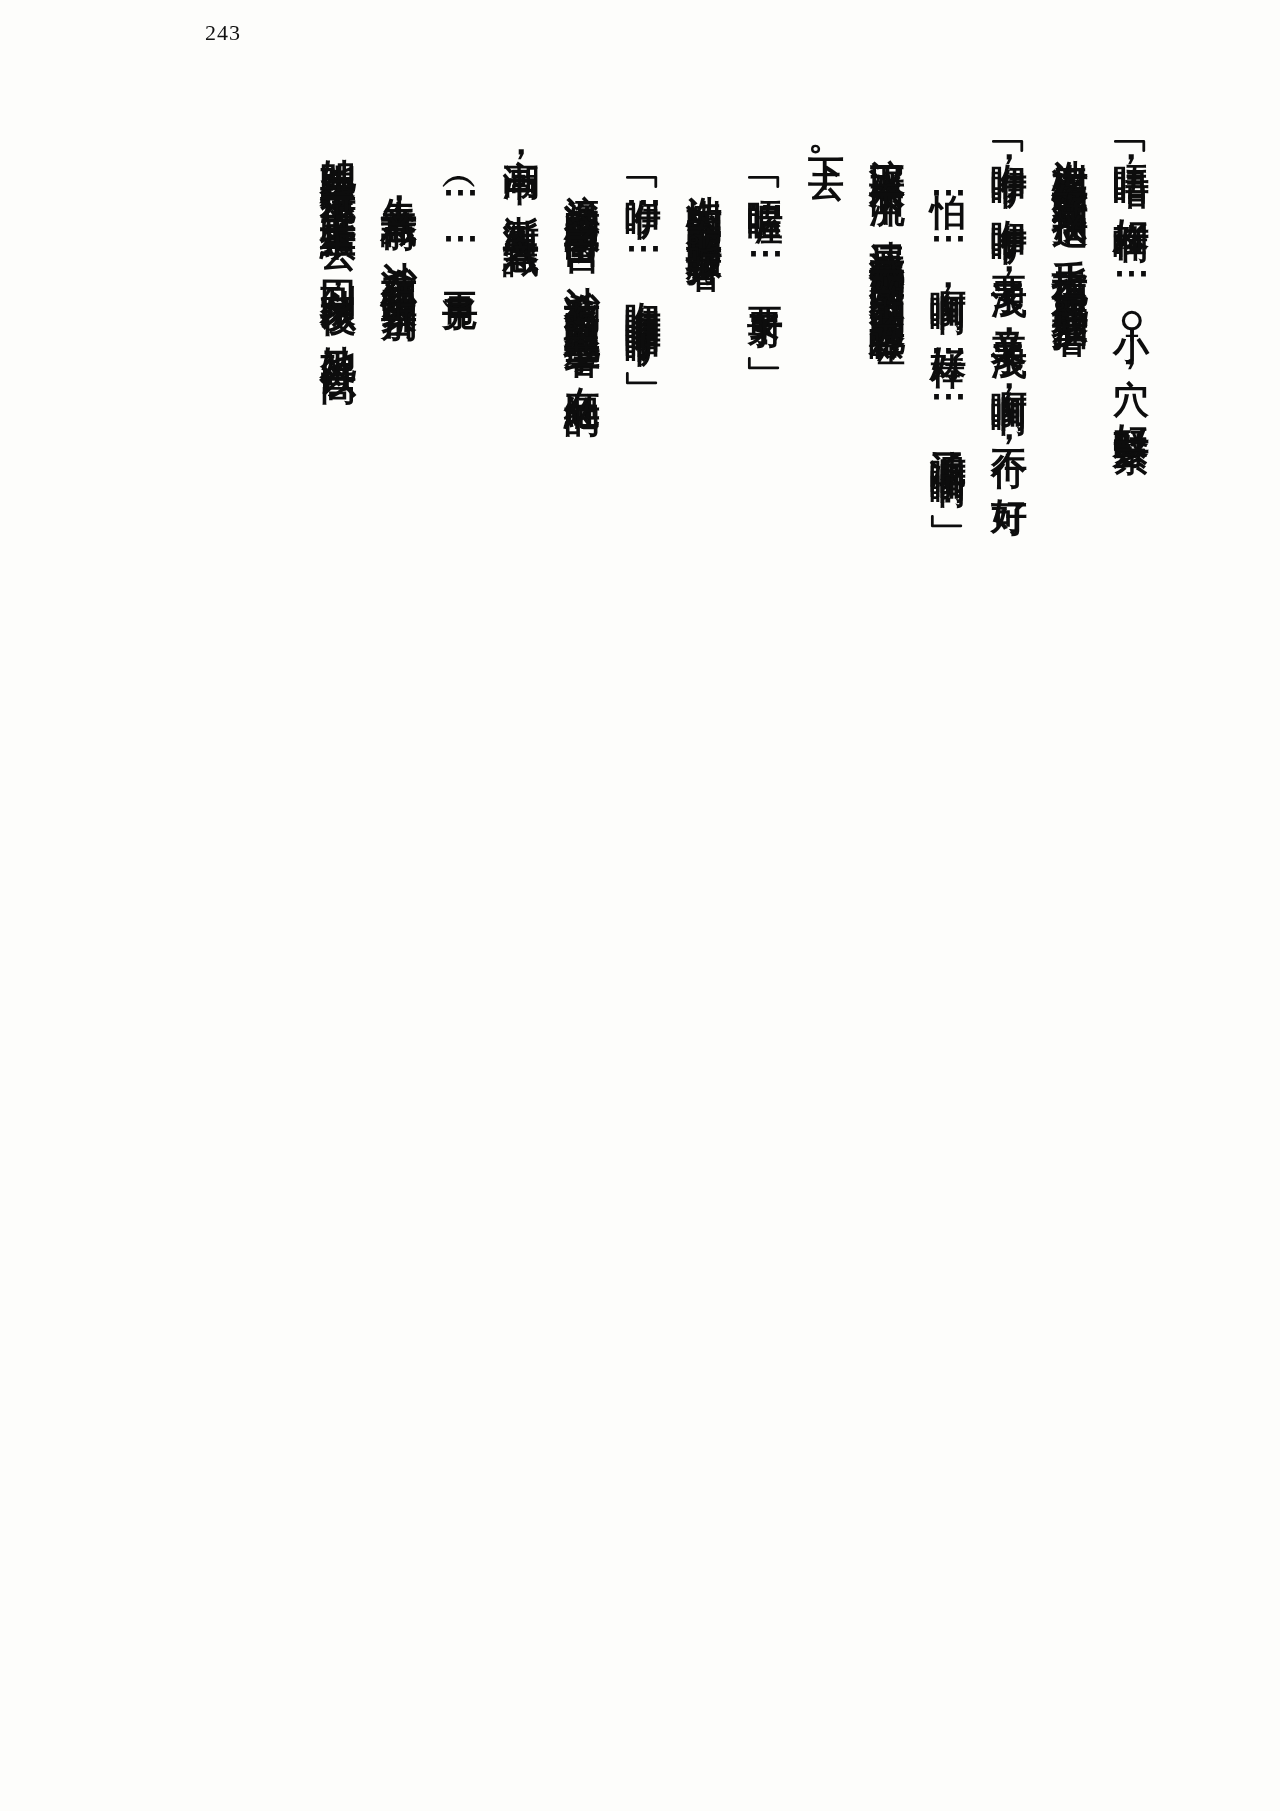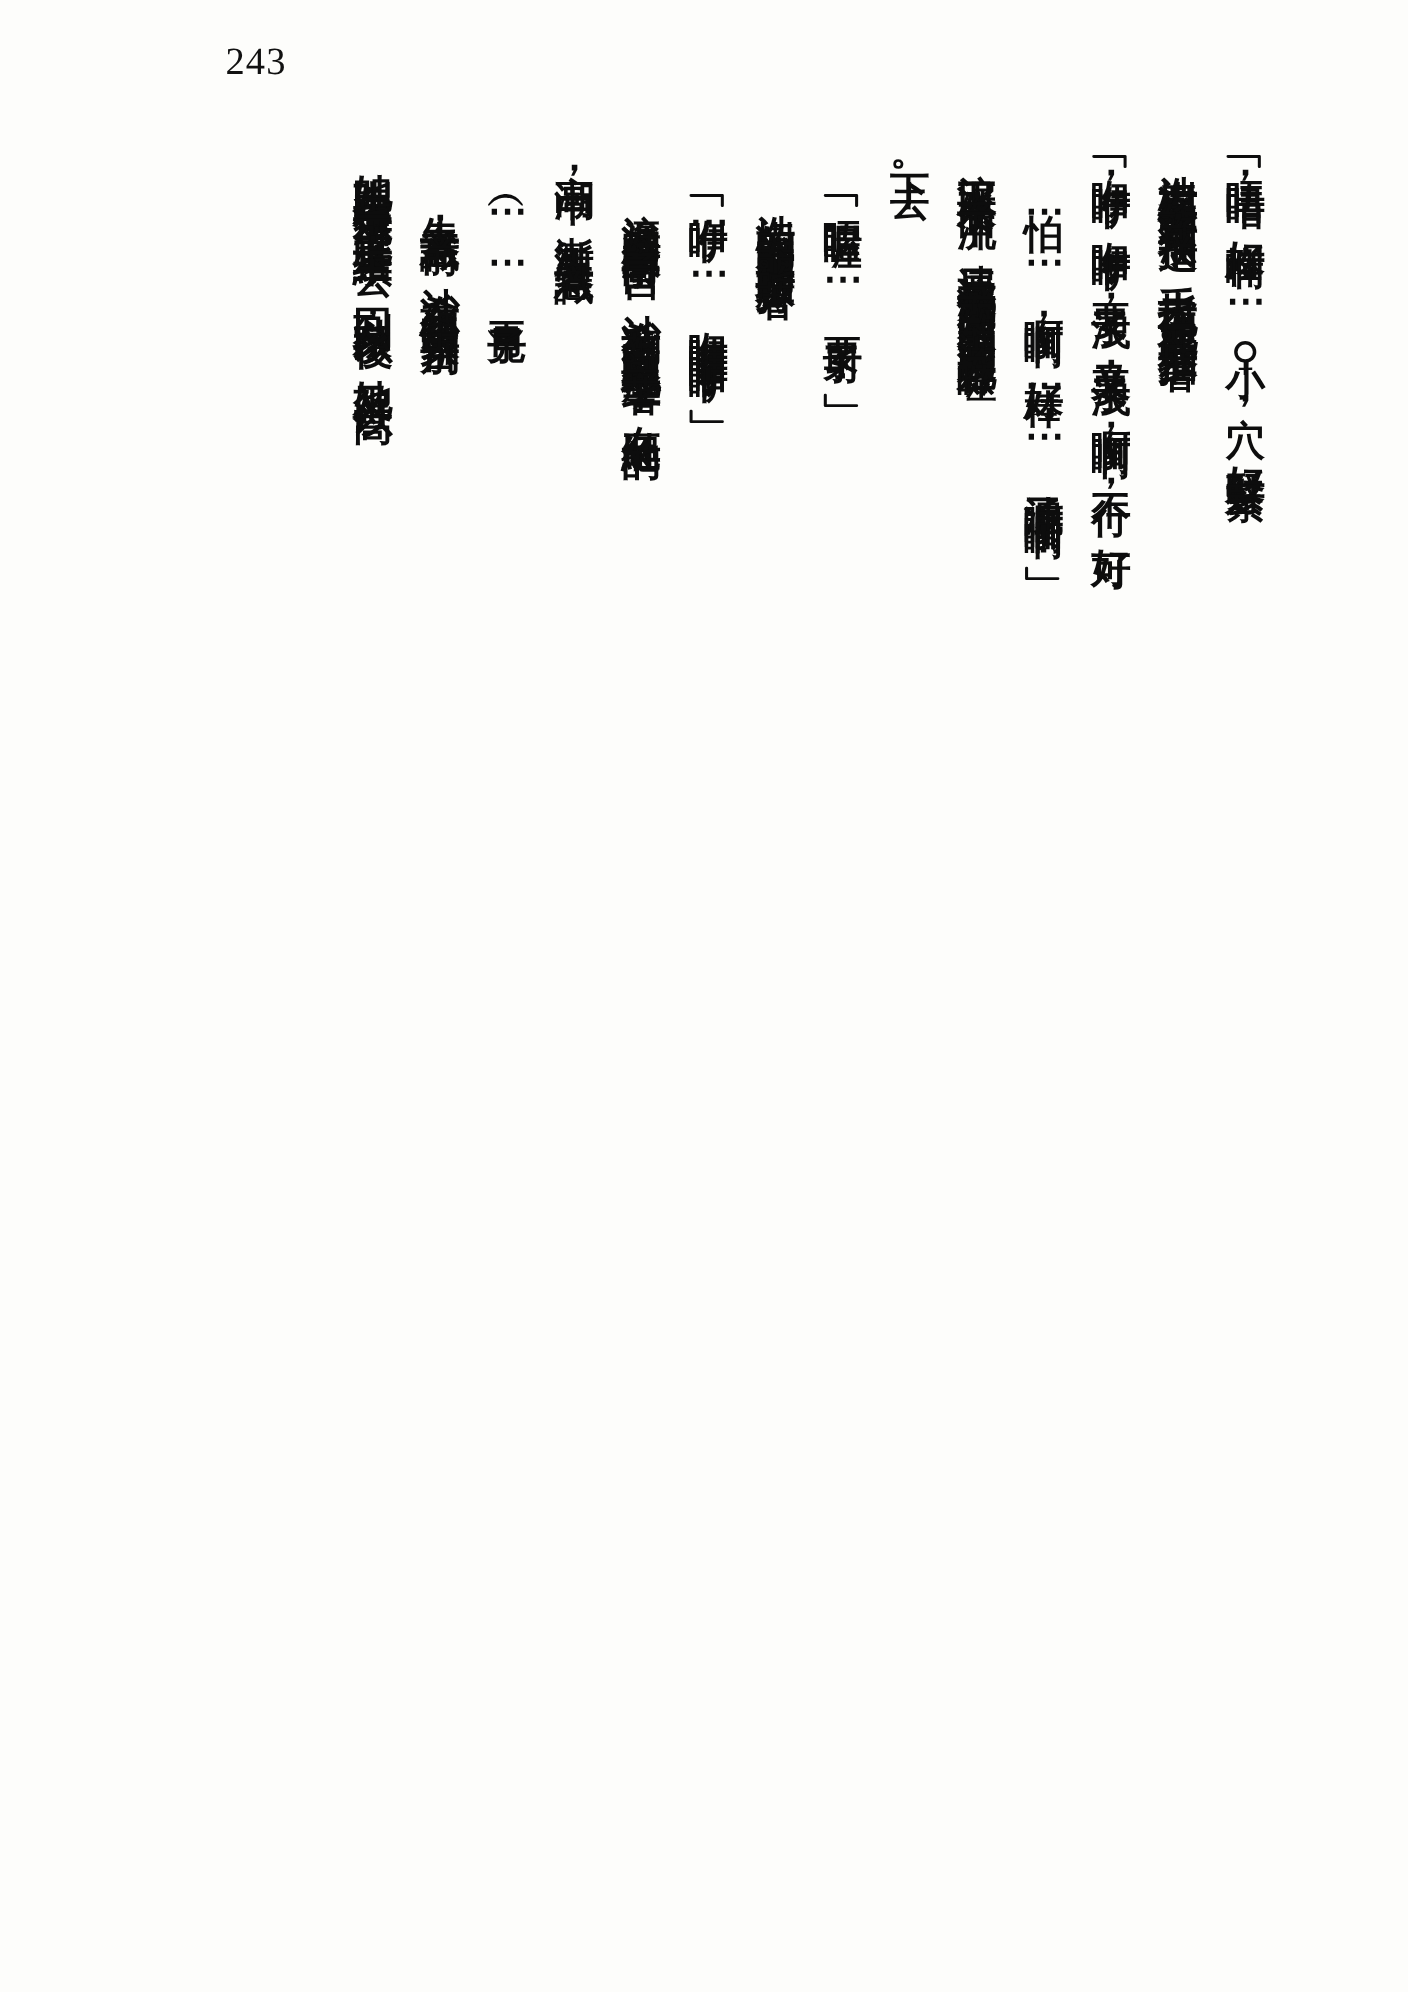--- a/index.html
+++ b/index.html
@@ -17,24 +17,24 @@
   }
 
   .page {
     position: absolute;
     inset: 0;
     background: #fdfdfb;
   }
 
   .page-number {
     position: absolute;
-    top: 36px;
+    top: 20px;
     left: 205px;
     font-family: "Liberation Serif", serif;
-    font-size: 35px;
+    font-size: 22px;
     letter-spacing: 1px;
     color: #111;
   }
 
   
   .vtext {
     position: absolute;
     top: 130px;
     right: 130px;
     left: 150px;

